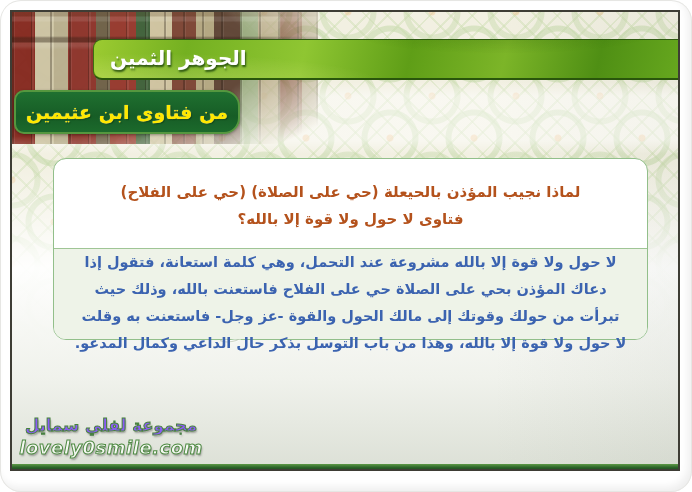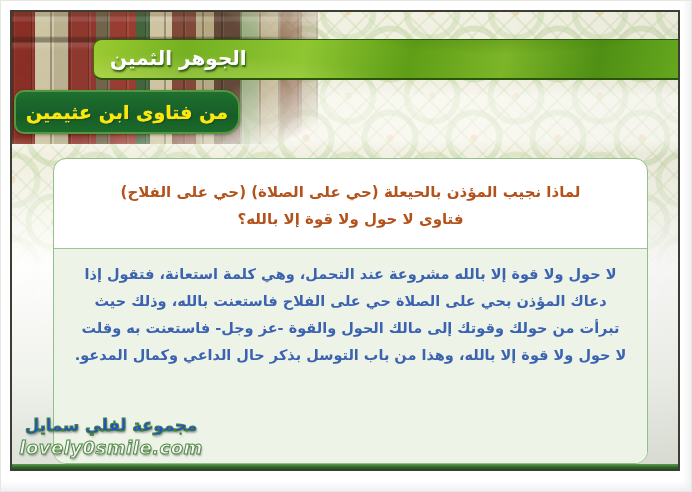--- a/index.html
+++ b/index.html
@@ -4,20 +4,21 @@
 <style>
   html,body{margin:0;padding:0;}
   body{
     width:692px;height:492px;overflow:hidden;
     font-family:"DejaVu Sans",sans-serif;
     background:#ffffff;
   }
   .canvas{
     position:relative;width:692px;height:492px;background:#ffffff;
     box-shadow:inset 0 0 0 1px #e6e6e3, inset -4px -5px 8px rgba(0,0,0,.07);
+    border-radius:21px;
   }
   
   .frame{
     position:absolute;left:10px;top:10px;width:670px;height:461px;
     border:2px solid #3e3d35;box-sizing:border-box;overflow:hidden;
     background:#f2f0e2;
   }
   .frame::before{ 
     content:"";position:absolute;inset:0;z-index:0;
     background-color:#f2f0e2;
@@ -83,21 +84,21 @@
     box-shadow:0 1px 3px rgba(0,0,0,.35);
     display:flex;align-items:center;justify-content:center;
   }
   .band-title{
     direction:rtl;color:#ffe800;font-weight:bold;font-size:19px;white-space:nowrap;
     text-shadow:0 0 1px rgba(255,255,255,.75), 1px 1px 1px rgba(0,40,0,.6);
   }
 
   
   .card{
-    left:41px;top:146px;width:595px;height:306px;box-sizing:border-box;
+    left:41px;top:146px;width:595px;height:182px;box-sizing:border-box;
     background:#ffffff;border:1px solid #92bf8a;border-radius:13px;
   }
   .watermark{
     position:absolute;left:2px;right:0;top:116px;z-index:0;
     font-family:"DejaVu Serif",serif;font-style:italic;font-weight:bold;
     font-size:57px;letter-spacing:3px;white-space:nowrap;text-align:center;
     color:rgba(255,255,255,0);-webkit-text-stroke:1.2px rgba(172,184,158,.55);
     text-shadow:1px 1px 0 rgba(255,255,255,.5);
     pointer-events:none;
   }
@@ -107,29 +108,29 @@
     direction:rtl;text-align:center;
     color:#b4521c;font-weight:bold;font-size:15px;line-height:27px;
     padding:4px 18px 0;box-sizing:border-box;
   }
   .question .q-line{white-space:nowrap;}
   .answer{
     position:absolute;left:0;right:0;top:89px;bottom:0;z-index:1;
     background:#eef3e8;border-top:1px solid #9fc595;border-radius:0 0 12px 12px;
     direction:rtl;text-align:center;
     color:#3b63b0;font-weight:bold;font-size:14.5px;line-height:27px;
-    padding:12px 20px 0;box-sizing:border-box;
+    padding:0 20px 0;box-sizing:border-box;
   }
 
   
   .footer{
     left:6px;top:404px;width:186px;text-align:center;line-height:1.25;
   }
   .footer-ar{
-    direction:rtl;font-weight:bold;font-size:16.5px;color:#1d4ed8;
+    direction:rtl;font-weight:bold;font-size:16.5px;color:#8b5cf6;
     -webkit-text-stroke:1px #47823d;
     text-shadow:1px 1.5px 2px rgba(70,70,70,.45);
   }
   .footer-en{
     font-weight:bold;font-style:italic;font-size:18px;letter-spacing:.5px;color:#f5f8f2;
     -webkit-text-stroke:1px #4e8a42;
     text-shadow:1px 1.5px 2px rgba(70,70,70,.45);
   }
 
   

